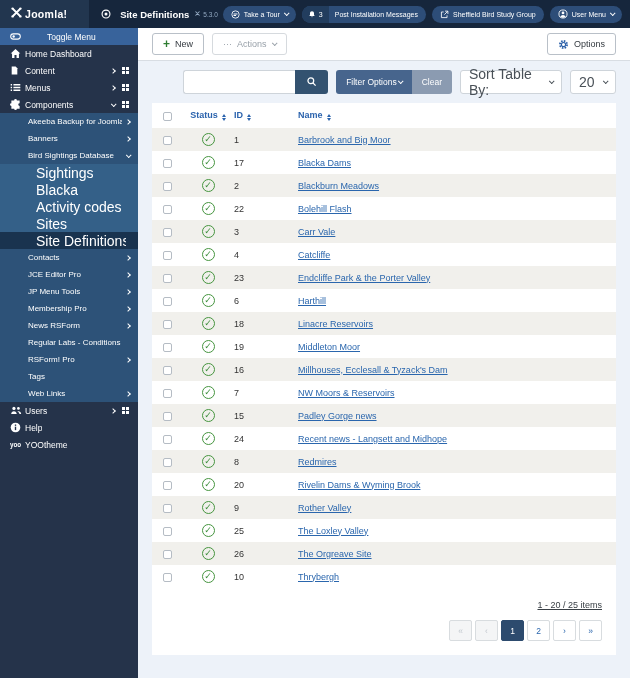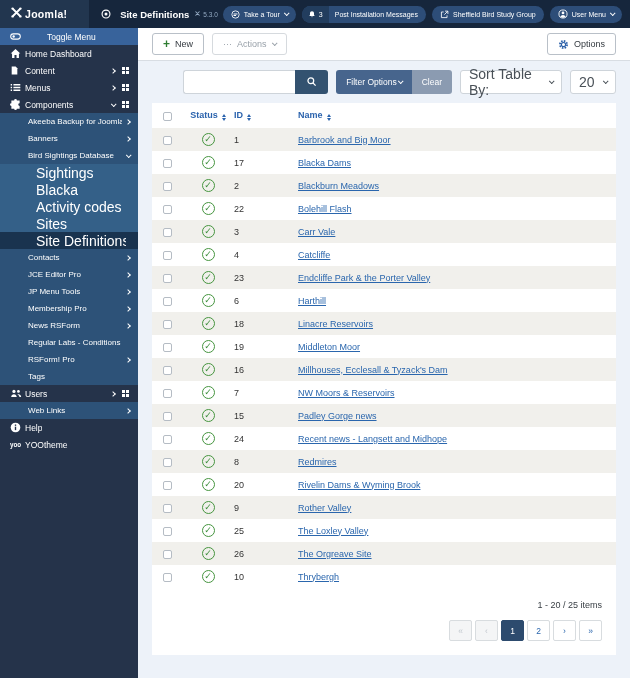--- a/index.html
+++ b/index.html
@@ -63,21 +63,21 @@
   tbody td{height:23px;padding:0;color:#333;}
   tbody tr:nth-child(odd){background:#f1f0ec;}
   .cbx{appearance:none;-webkit-appearance:none;width:9px;height:9px;border:1px solid #b5bcc4;border-radius:2px;background:#fff;margin:0;vertical-align:middle;cursor:pointer;}
   .check-ic{width:13px;height:13px;border:1px solid #46953f;border-radius:50%;color:#3d8e3c;font-size:9px;line-height:11px;display:inline-flex;align-items:center;justify-content:center;margin:0 auto;cursor:pointer;}
   .row-link{color:#2a66ad;text-decoration:underline;cursor:pointer;}
   .sort{display:inline-flex;flex-direction:column;gap:1.5px;margin-left:4px;vertical-align:1px;}
   .sort i{width:0;height:0;border-left:2.5px solid transparent;border-right:2.5px solid transparent;display:block;}
   .sort .up{border-bottom:3.5px solid #2b63ad;}
   .sort .down{border-top:3.5px solid #2b63ad;}
 
-  .counts{text-align:right;font-size:9px;color:#3a4046;padding:12px 14px 0;}
+  .counts{text-align:right;font-size:9px;color:#3a4046;padding:12px 14px 0;text-decoration:underline;}
   .pager{display:flex;justify-content:flex-end;gap:3px;padding:10px 14px 0;}
   .pg{min-width:23px;height:21px;border:1px solid #d8dcdf;border-radius:2px;background:#fff;display:flex;align-items:center;justify-content:center;font-size:8.5px;color:#2a66ad;cursor:pointer;padding:0 4px;}
   .pg.disabled{background:#f4f5f6;color:#c3c9cf;cursor:default;}
   .pg.active{background:#2d4b6e;color:#fff;border-color:#2d4b6e;}
 </style>
 </head>
 <body>
 
 <header class="topbar">
   <div class="logo">
@@ -282,39 +282,39 @@
       <div class="sb-item lv2">
         <span class="sb-label">RSForm! Pro</span>
         <span class="sb-right">
           <span class="chev right"></span>
         </span>
       </div>
       <div class="sb-item lv2">
         <span class="sb-label">Tags</span>
         <span class="sb-right"></span>
       </div>
+      <div class="sb-item lv2">
+        <span class="sb-label">Web Links</span>
+        <span class="sb-right">
+          <span class="chev right"></span>
+        </span>
+      </div>
       <div class="sb-item lv1">
         <span class="sb-icon">
           <svg viewBox="0 0 16 16" width="12" height="11" fill="#fff">
             <circle cx="5" cy="5" r="2.3"></circle>
             <path d="M1 13c0-2.2 1.8-4 4-4s4 1.8 4 4z"></path>
             <circle cx="11.5" cy="5" r="2"></circle>
             <path d="M10 9.5c1.8.5 3 2 3 3.5h2.5c0-2.1-1.7-3.9-3.9-4-.6 0-1.1.2-1.6.5z"></path>
           </svg>
         </span>
         <span class="sb-label">Users</span>
         <span class="sb-right">
           <span class="chev right"></span>
           <span class="grid-ic"></span>
-        </span>
-      </div>
-      <div class="sb-item lv2">
-        <span class="sb-label">Web Links</span>
-        <span class="sb-right">
-          <span class="chev right"></span>
         </span>
       </div>
       <div class="sb-item lv1">
         <span class="sb-icon">
           <svg viewBox="0 0 16 16" width="11" height="11">
             <circle cx="8" cy="8" r="7" fill="#fff"></circle>
             <rect x="7" y="6.8" width="2" height="5" fill="#25334a"></rect>
             <rect x="7" y="3.6" width="2" height="2" fill="#25334a"></rect>
           </svg>
         </span>

